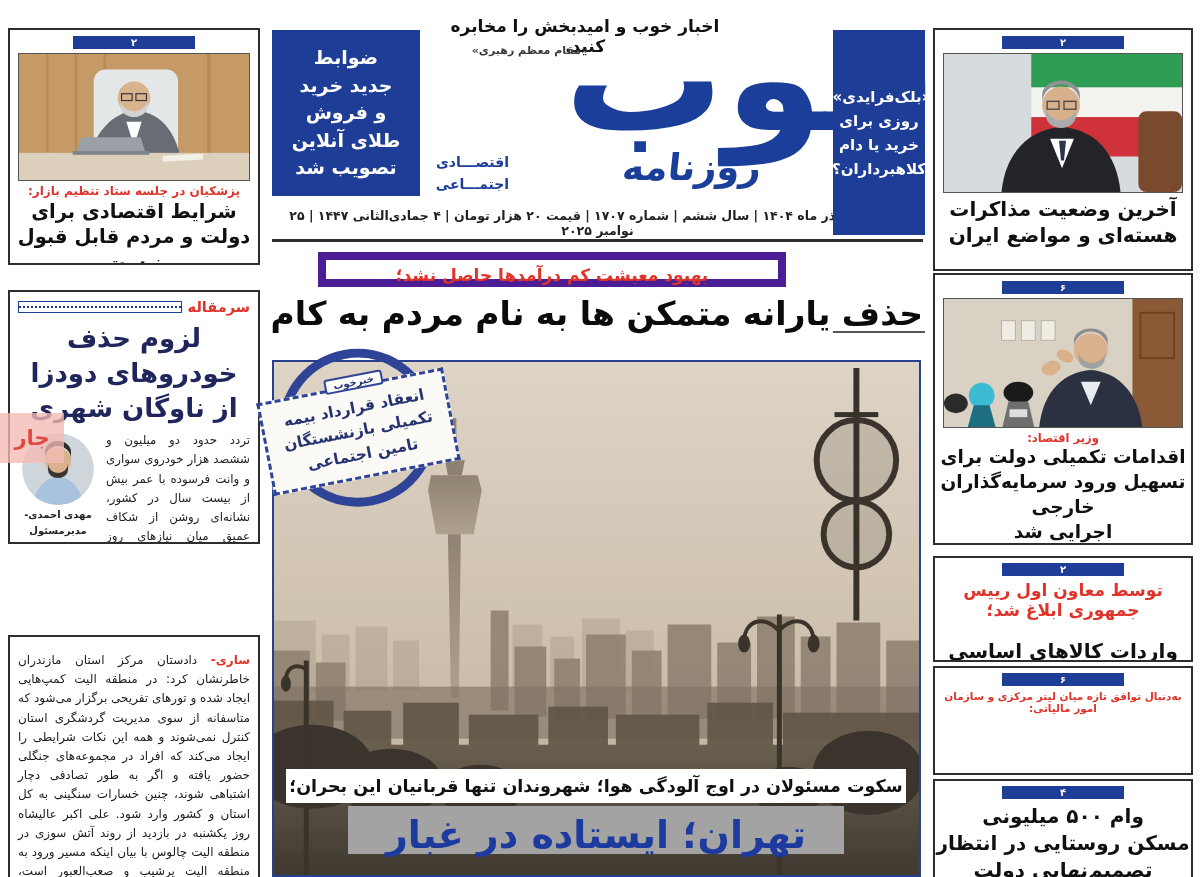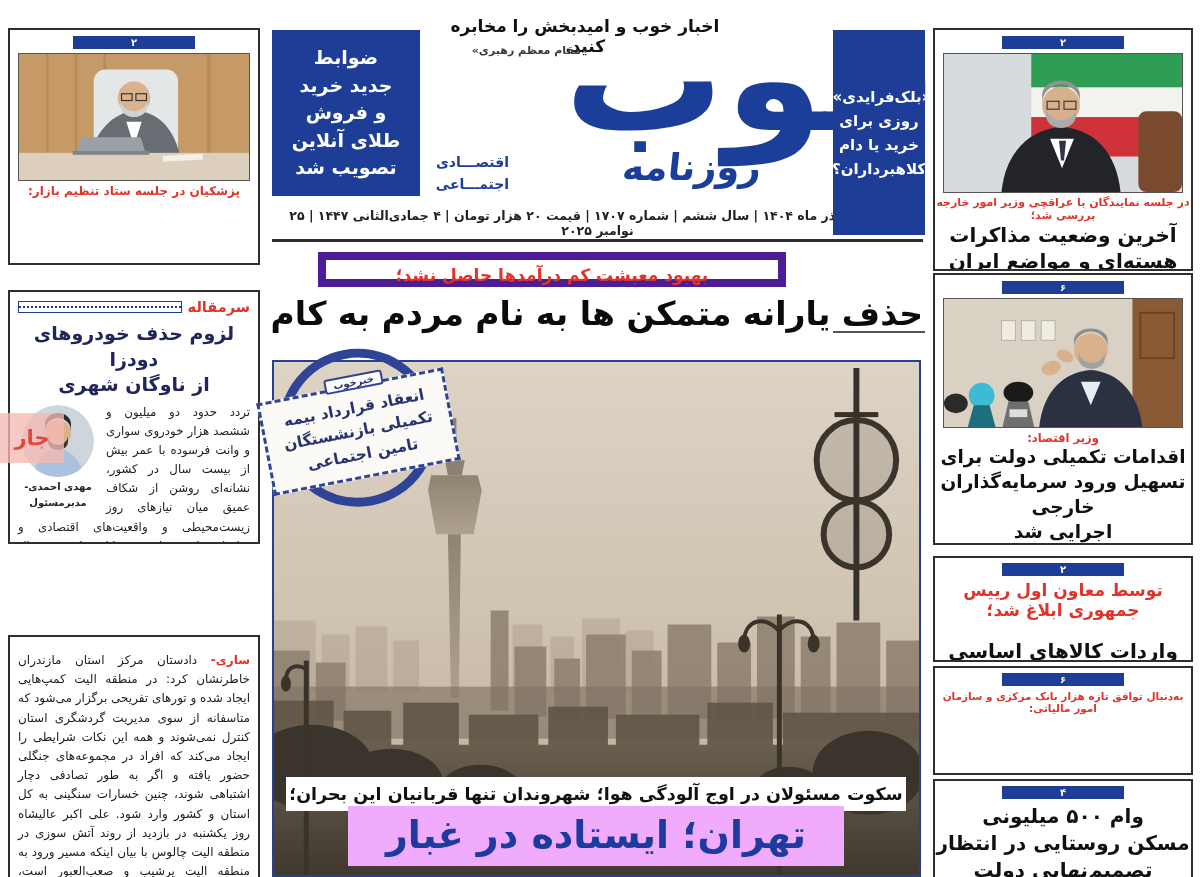--- a/index.html
+++ b/index.html
@@ -155,22 +155,22 @@
   <div class="abs" style="left:256px; top:348px; width:212px; height:172px; transform:rotate(-11deg); z-index:6;">
     <div class="stamp-ring"></div>
     <div class="stamp-box">
       <div class="prewrap" style="font-size:15.5px; font-weight:800; color:#273270; text-align:center; line-height:1.5;">انعقاد قرارداد بیمه
 تکمیلی بازنشستگان
 تامین اجتماعی</div>
     </div>
     <div class="stamp-tab">خبرخوب</div>
   </div>
 
-  <div class="abs" style="left:286px; top:769px; width:620px; height:34px; background:#fff; text-align:center; font-size:17.5px; font-weight:800; color:#111; line-height:34px; z-index:7;margin-top:8px;">سکوت مسئولان در اوج آلودگی هوا؛ شهروندان تنها قربانیان این بحران؛</div>
-  <div class="abs" style="left:348px; top:806px; width:496px; height:60px; background:#f0abfc; text-align:center; font-size:38px; font-weight:900; color:#1d3a9e; line-height:58px; z-index:7;">تهران؛ ایستاده در غبار</div>
+  <div class="abs" style="left:286px; top:769px; width:620px; height:34px; background:#fff; text-align:center; font-size:17.5px; font-weight:800; color:#111; line-height:34px; z-index:7;">سکوت مسئولان در اوج آلودگی هوا؛ شهروندان تنها قربانیان این بحران؛</div>
+  <div class="abs" style="left:348px; top:806px; width:496px; height:48px; background:#a3a3a3; text-align:center; font-size:38px; font-weight:900; color:#1d3a9e; line-height:58px; z-index:7;">تهران؛ ایستاده در غبار</div>
 
   <div class="storybox" style="left:8px; top:28px; width:252px; height:237px;">
     <div class="nbar">۲</div>
     <div class="photo-frame" style="height:128px;">
       <svg viewBox="0 0 240 130" preserveAspectRatio="none">
         <rect width="240" height="130" fill="#c59a67"></rect>
         <g fill="#b08653" opacity="0.65">
             <rect x="28" width="3" height="130"></rect>
             <rect x="58" width="3" height="130"></rect>
             <rect x="88" width="3" height="130"></rect>
@@ -184,30 +184,32 @@
         <path d="M106,54 A14,11 0 0 0 134,54 L134,47 A14,12 0 0 1 106,47 Z" fill="#d2d2d2"></path>
         <rect x="107" y="41" width="11" height="7" fill="none" stroke="#333" stroke-width="1.2"></rect>
         <rect x="122" y="41" width="11" height="7" fill="none" stroke="#333" stroke-width="1.2"></rect>
         <rect x="0" y="102" width="240" height="28" fill="#dccfbc"></rect>
         <polygon points="60,102 132,102 127,86 65,86" fill="#9aa0a6"></polygon>
         <rect x="56" y="100" width="80" height="4" fill="#7e858c"></rect>
         <rect x="150" y="104" width="42" height="6" fill="#f3f0e8" transform="rotate(-3 171 107)"></rect>
       </svg>
     </div>
     <div class="kicker-red" style="font-size:12px; margin-top:2px;">پزشکیان در جلسه ستاد تنظیم بازار:</div>
+    <div class="headline-black prewrap" style="font-size:19.5px; line-height:1.3; margin-top:1px;">شرایط اقتصادی برای
+دولت و مردم قابل قبول نیست</div>
   </div>
 
   <div class="storybox" style="left:8px; top:290px; width:252px; height:254px; padding:7px 8px;">
     <div style="display:flex; align-items:center; gap:6px;">
       <div style="color:#e0332a; font-size:14.5px; font-weight:bold;">سرمقاله</div>
       <div style="flex:1; height:12px; border:1.5px solid #1e3d96; background:#fff; position:relative;">
         <div style="border-top:2px dotted #1e3d96; margin-top:3.5px;"></div>
       </div>
     </div>
-    <div class="prewrap" style="text-align:center; font-size:19px; font-weight:900; color:#20265c; line-height:1.35; margin:6px 0 5px 0;">لزوم حذف خودروهای دودزا
+    <div class="prewrap" style="text-align:center; font-size:26px; font-weight:900; color:#20265c; line-height:1.35; margin:6px 0 5px 0;">لزوم حذف خودروهای دودزا
 از ناوگان شهری</div>
     <div class="bodytext" style="font-size:11.8px; line-height:1.62;">
       <div style="float:left; width:80px; text-align:center; margin:2px 8px 2px 0;">
         <svg viewBox="0 0 72 72" width="72" height="72" style="border-radius:50%; display:block; margin:0 auto;">
           <circle cx="36" cy="36" r="36" fill="#cfd6db"></circle>
           <path d="M10,72 C14,52 26,44 36,44 C46,44 58,52 62,72 Z" fill="#a9c2dd"></path>
           <circle cx="36" cy="28" r="13" fill="#d9b18c"></circle>
           <path d="M23,26 A13,13 0 0 1 49,26 L49,19 A13,11 0 0 0 23,19 Z" fill="#2e2a28"></path>
           <path d="M26,37 A10,8 0 0 0 46,37 L46,31 A10,9 0 0 1 26,31 Z" fill="#3b332e"></path>
         </svg>
@@ -248,21 +250,20 @@
         <path d="M58,140 C62,98 88,76 118,74 C152,76 174,100 178,140 Z" fill="#23242a"></path>
         <polygon points="107,86 131,86 119,116" fill="#fff"></polygon>
         <polygon points="116,88 123,88 121,108 118,108" fill="#2e3448"></polygon>
         <circle cx="118" cy="52" r="19" fill="#d8b18c"></circle>
         <path d="M99,50 A19,19 0 0 1 137,50 L137,41 A19,14 0 0 0 99,41 Z" fill="#8f9193"></path>
         <path d="M103,63 A15,12 0 0 0 133,63 L133,53 A15,14 0 0 1 103,53 Z" fill="#ababab"></path>
         <rect x="104" y="48" width="12" height="8" fill="none" stroke="#444" stroke-width="1.3"></rect>
         <rect x="121" y="48" width="12" height="8" fill="none" stroke="#444" stroke-width="1.3"></rect>
       </svg>
     </div>
-    <div class="kicker-red" style="font-size:11px; margin-top:2px;">در جلسه نمایندگان با عراقچی وزیر امور خارجه بررسی شد؛</div>
     <div class="headline-black prewrap" style="font-size:20px; line-height:1.3;">آخرین وضعیت مذاکرات
 هسته‌ای و مواضع ایران</div>
   </div>
 
   <div class="storybox" style="left:933px; top:273px; width:260px; height:272px;">
     <div class="nbar">۶</div>
     <div class="photo-frame" style="height:130px;">
       <svg viewBox="0 0 240 130" preserveAspectRatio="none">
         <rect width="240" height="130" fill="#d9d2c4"></rect>
         <rect x="190" y="0" width="50" height="130" fill="#8a5a36"></rect>
@@ -295,21 +296,21 @@
 
   <div class="storybox" style="left:933px; top:556px; width:260px; height:106px;">
     <div class="nbar" style="margin-top:5px;">۲</div>
     <div class="kicker-red" style="font-size:17px;">توسط معاون اول رییس جمهوری ابلاغ شد؛</div>
     <div class="headline-black prewrap" style="font-size:20px; line-height:1.35; margin-top:18px;">واردات کالاهای اساسی
 از طریق استان‌های مرزی</div>
   </div>
 
   <div class="storybox" style="left:933px; top:666px; width:260px; height:109px;">
     <div class="nbar" style="margin-top:5px;">۶</div>
-    <div class="kicker-red" style="font-size:10.5px;">به‌دنبال توافق تازه هزار بانک مرکزی و سازمان امور مالیاتی:</div>
+    <div class="kicker-red" style="font-size:10.5px;">به‌دنبال توافق تازه میان لیتر مرکزی و سازمان امور مالیاتی:</div>
   </div>
 
   <div class="storybox" style="left:933px; top:779px; width:260px; height:120px;">
     <div class="nbar" style="margin-top:5px;">۴</div>
     <div class="headline-black prewrap" style="font-size:20px; line-height:1.35; margin-top:2px;">وام ۵۰۰ میلیونی
 مسکن روستایی در انتظار
 تصمیم‌نهایی دولت</div>
   </div>
 
 </div>

